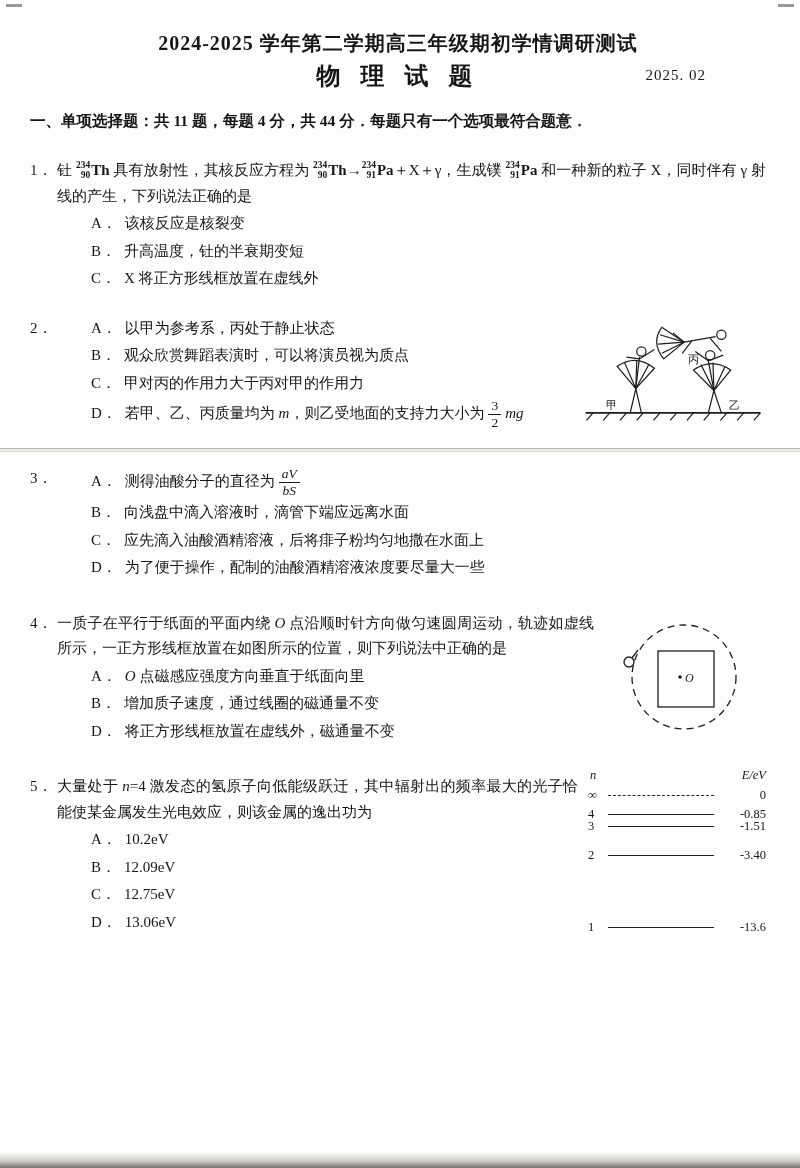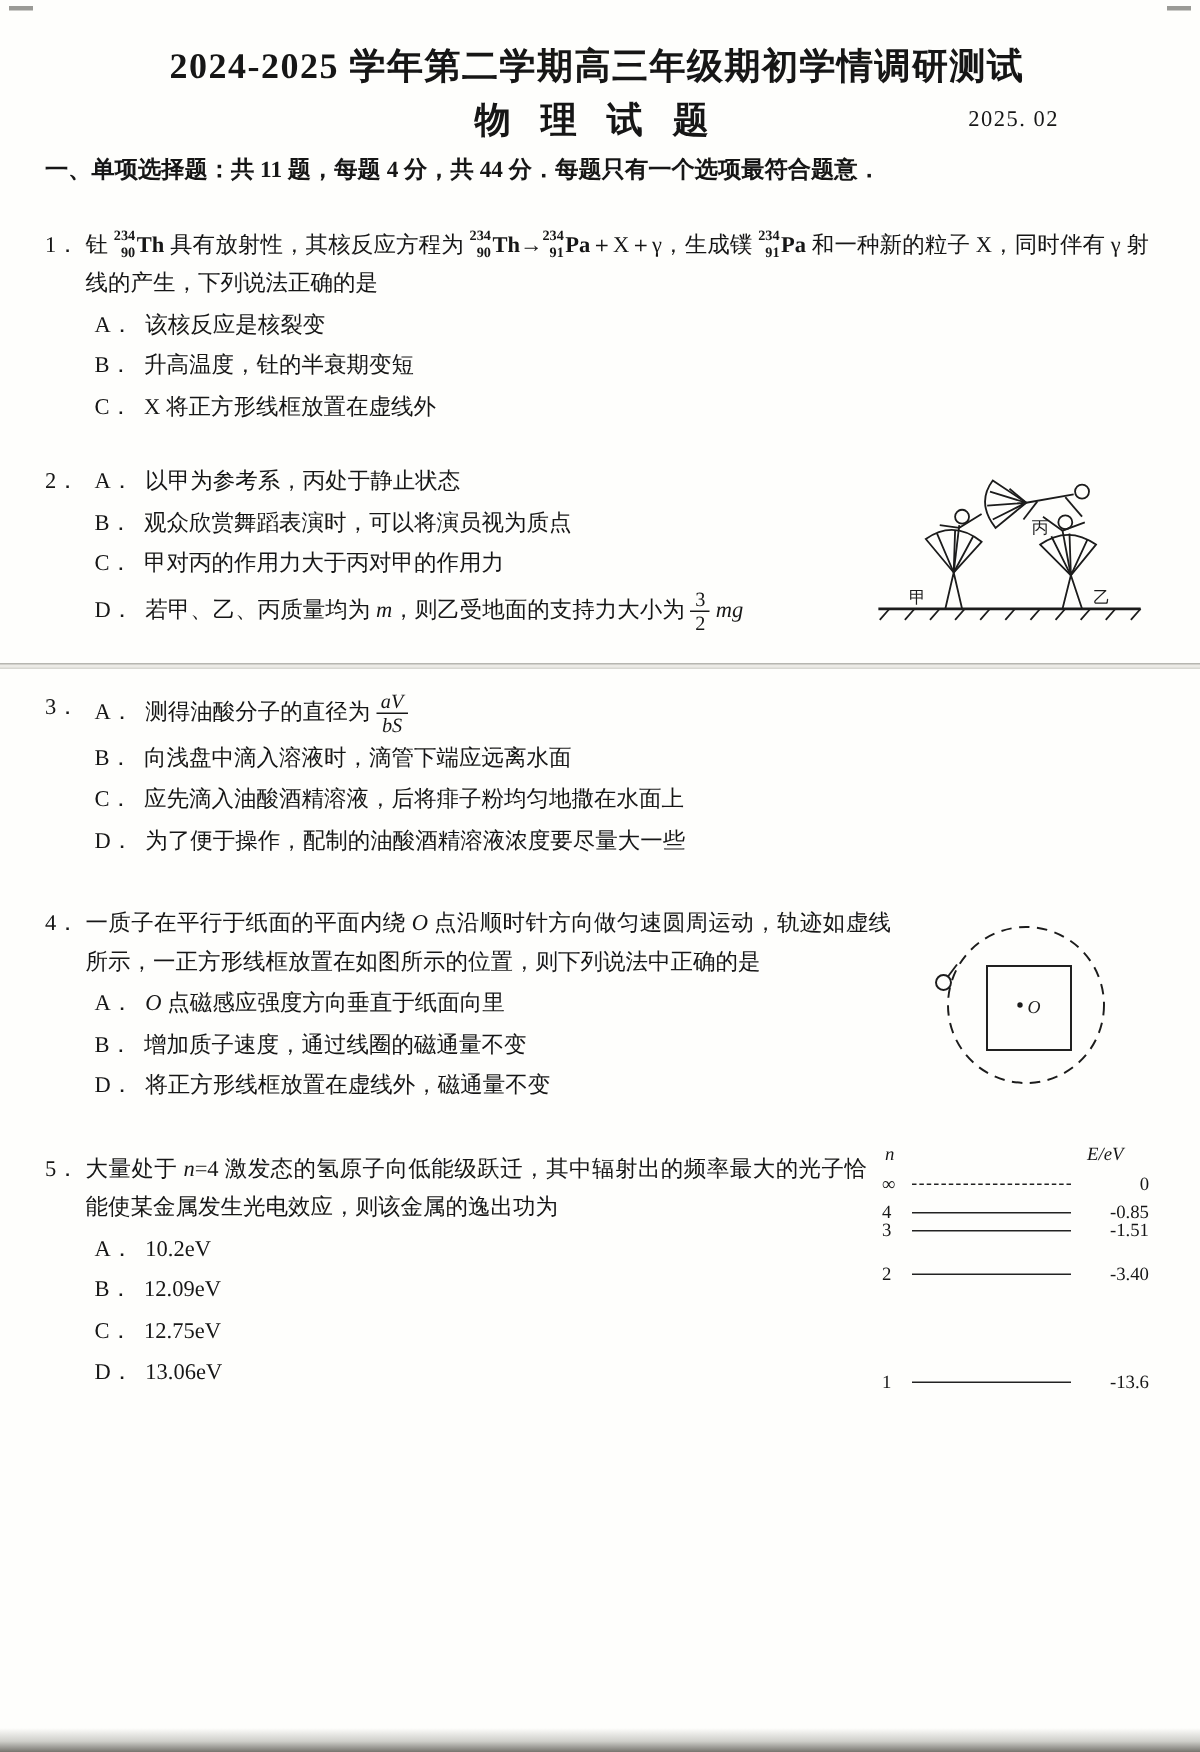--- a/index.html
+++ b/index.html
@@ -12,31 +12,31 @@
     font-size:15px;
     line-height:1.7;
     position:relative;
     overflow:hidden;
     padding:22px 34px 0 30px;
   }
   .corner-mark { position:absolute; top:4px; width:16px; height:3px; background:#9a9a96; }
   .corner-mark.left { left:6px; }
   .corner-mark.right { right:6px; }
 
-  .title { text-align:center; font-size:24px; font-weight:bold; letter-spacing:1px; line-height:1.3; margin-top:8px; }
+  .title { text-align:center; font-size:20px; font-weight:bold; letter-spacing:1px; line-height:1.3; margin-top:8px; }
   .subtitle-row { position:relative; text-align:center; height:34px; }
   .subtitle { font-size:24px; font-weight:bold; letter-spacing:7px; }
   .date { position:absolute; right:60px; bottom:2px; font-size:15px; font-weight:normal; letter-spacing:1px; }
-  .section-heading { font-weight:bold; margin-top:6px; font-size:15.5px; }
+  .section-heading { font-weight:bold; margin-top:18px; font-size:15.5px; }
 
   .q { position:relative; padding-left:27px; margin-top:24px; }
   .q-num { position:absolute; left:0; top:0; }
   .stem { text-align:justify; }
   .opts { margin-top:2px; }
-  .opt { padding-left:6px; margin-top:2px; }
+  .opt { padding-left:6px; margin-top:2px;margin-left:28px; }
   .opt-label { margin-right:8px; }
   .var { font-style:italic; }
 
   .nuc { display:inline-block; white-space:nowrap;font-weight:bold; }
   .nuc-pre { display:inline-block; text-align:right; font-size:9.5px; line-height:1.1; vertical-align:-3px; margin-right:1px; }
   .nuc-pre span { display:block; }
 
   .frac { display:inline-block; text-align:center; vertical-align:middle; line-height:1.15; font-size:13.5px; margin:0 4px; }
   .frac-num { display:block; border-bottom:1px solid #161616; padding:0 3px; }
   .frac-den { display:block; }
@@ -52,21 +52,21 @@
     height:4px;
     margin:18px -34px 0 -30px;
     border-top:1px solid #b6b6b0;
     border-bottom:1px solid #d8d8d2;
     background:#ecebe6;
   }
 
   
   .ediag { position:relative; width:178px; height:172px; float:right; margin-left:10px; margin-top:-2px; font-size:12.5px; line-height:1.2; }
   .ediag .hdr-n { position:absolute; left:2px; top:-4px; font-style:italic; }
-  .ediag .hdr-e { position:absolute; right:17px; top:-4px; font-style:italic; }
+  .ediag .hdr-e { position:absolute; right:0; top:-4px; font-style:italic; }
   .lv { position:absolute; left:0; width:100%; display:flex; align-items:center; }
   .lv-n { width:18px; }
   .lv-line { flex:1; border-top:1.5px solid #222; margin:0 8px 0 2px; }
   .lv-line.dashed { border-top-style:dashed; }
   .lv-e { width:44px; text-align:right; }
   .lv1 { top:16px; } .lv2 { top:35px; } .lv3 { top:47px; } .lv4 { top:76px; } .lv5 { top:148px; }
 
   .scan-bottom {
     position:absolute; left:0; right:0; bottom:0; height:16px;
     background:linear-gradient(to bottom, rgba(255,255,255,0) 0%, #cfcfca 55%, #77756f 100%);

